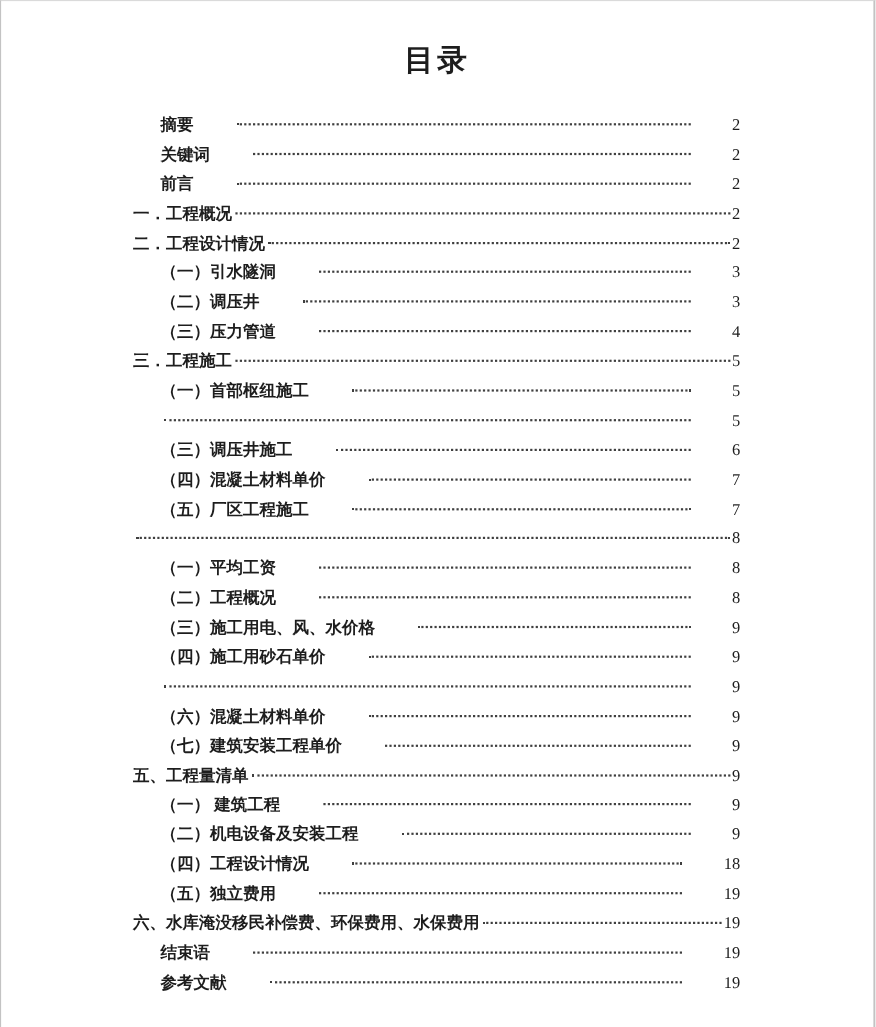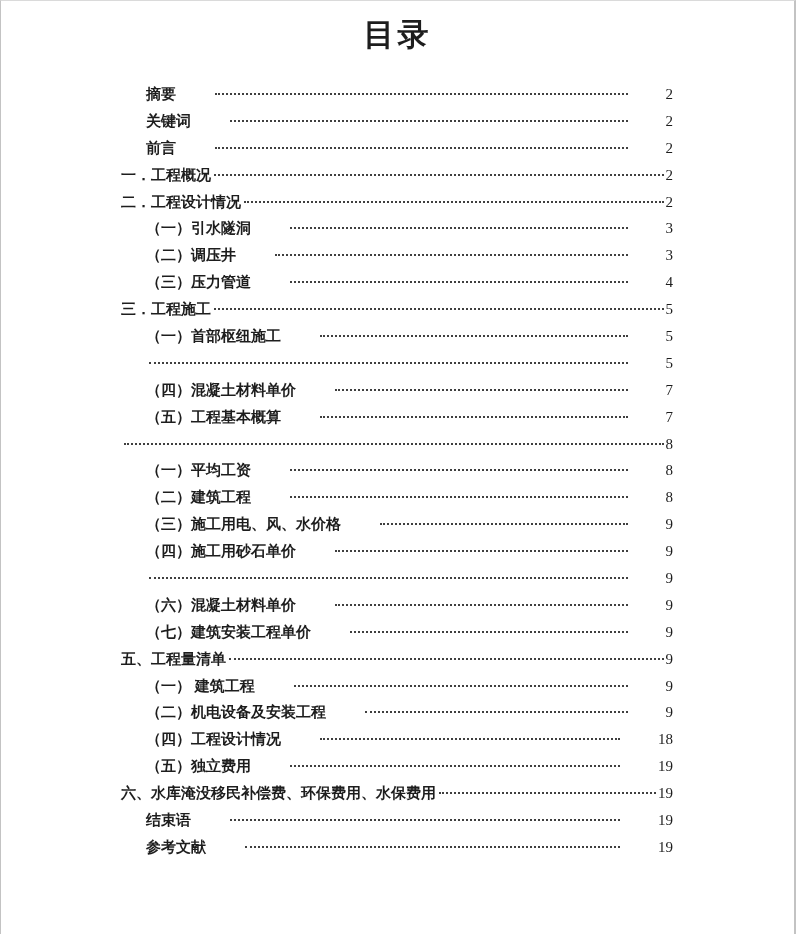--- a/index.html
+++ b/index.html
@@ -18,23 +18,23 @@
     color:var(--text);
   }
   .page{
     width:796px;height:934px;
     border-top:1px solid var(--border-top);
     border-left:1px solid var(--border-side);
     border-right:2px solid var(--border-side);
     background:var(--bg);
   }
   .doc-title{
-    margin-top:16px;
+    margin-top:36px;
     text-align:center;
-    font-size:31px;
+    font-size:27px;
     line-height:36px;
     font-weight:bold;
     letter-spacing:3px;
   }
   .toc{
     margin:28px 121px 0 120px;
   }
   .toc-row{
     display:flex;
     align-items:baseline;
@@ -116,40 +116,45 @@
       <div class="toc-row lvl1">
         <span class="toc-label">（一）首部枢纽施工</span>
         <span class="toc-leader"></span>
         <span class="toc-page">5</span>
       </div>
       <div class="toc-row lvl1">
         <span class="toc-leader"></span>
         <span class="toc-page">5</span>
       </div>
       <div class="toc-row lvl1">
+        <span class="toc-label">（三）调压井施工</span>
+        <span class="toc-leader"></span>
+        <span class="toc-page">6</span>
+      </div>
+      <div class="toc-row lvl1">
         <span class="toc-label">（四）混凝土材料单价</span>
         <span class="toc-leader"></span>
         <span class="toc-page">7</span>
       </div>
       <div class="toc-row lvl1">
-        <span class="toc-label">（五）工程基本概算</span>
+        <span class="toc-label">（五）厂区工程施工</span>
         <span class="toc-leader"></span>
         <span class="toc-page">7</span>
       </div>
       <div class="toc-row">
         <span class="toc-leader"></span>
         <span class="toc-page">8</span>
       </div>
       <div class="toc-row lvl1">
         <span class="toc-label">（一）平均工资</span>
         <span class="toc-leader"></span>
         <span class="toc-page">8</span>
       </div>
       <div class="toc-row lvl1">
-        <span class="toc-label">（二）建筑工程</span>
+        <span class="toc-label">（二）工程概况</span>
         <span class="toc-leader"></span>
         <span class="toc-page">8</span>
       </div>
       <div class="toc-row lvl1">
         <span class="toc-label">（三）施工用电、风、水价格</span>
         <span class="toc-leader"></span>
         <span class="toc-page">9</span>
       </div>
       <div class="toc-row lvl1">
         <span class="toc-label">（四）施工用砂石单价</span>

